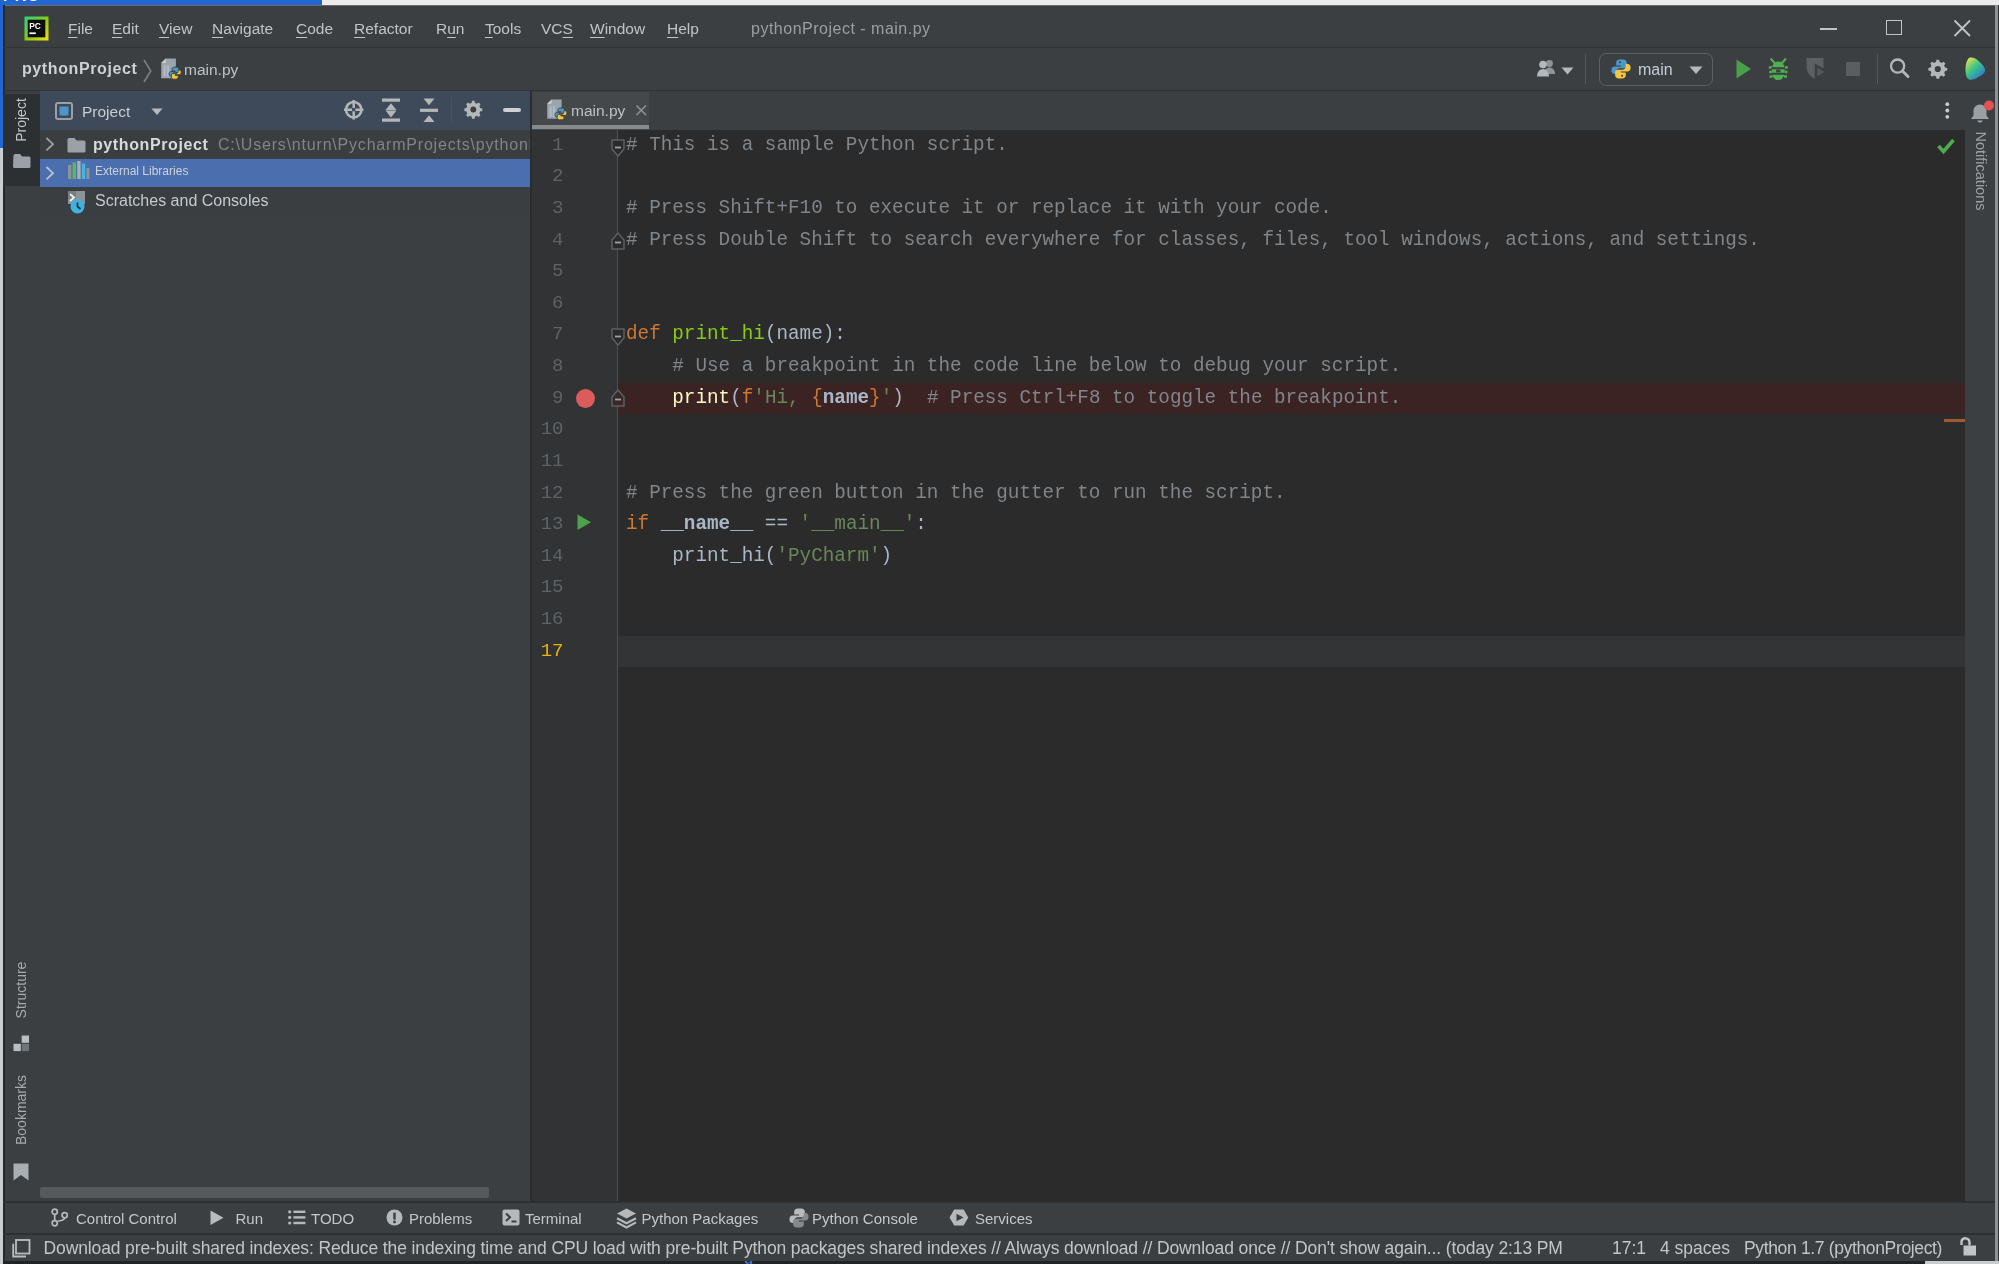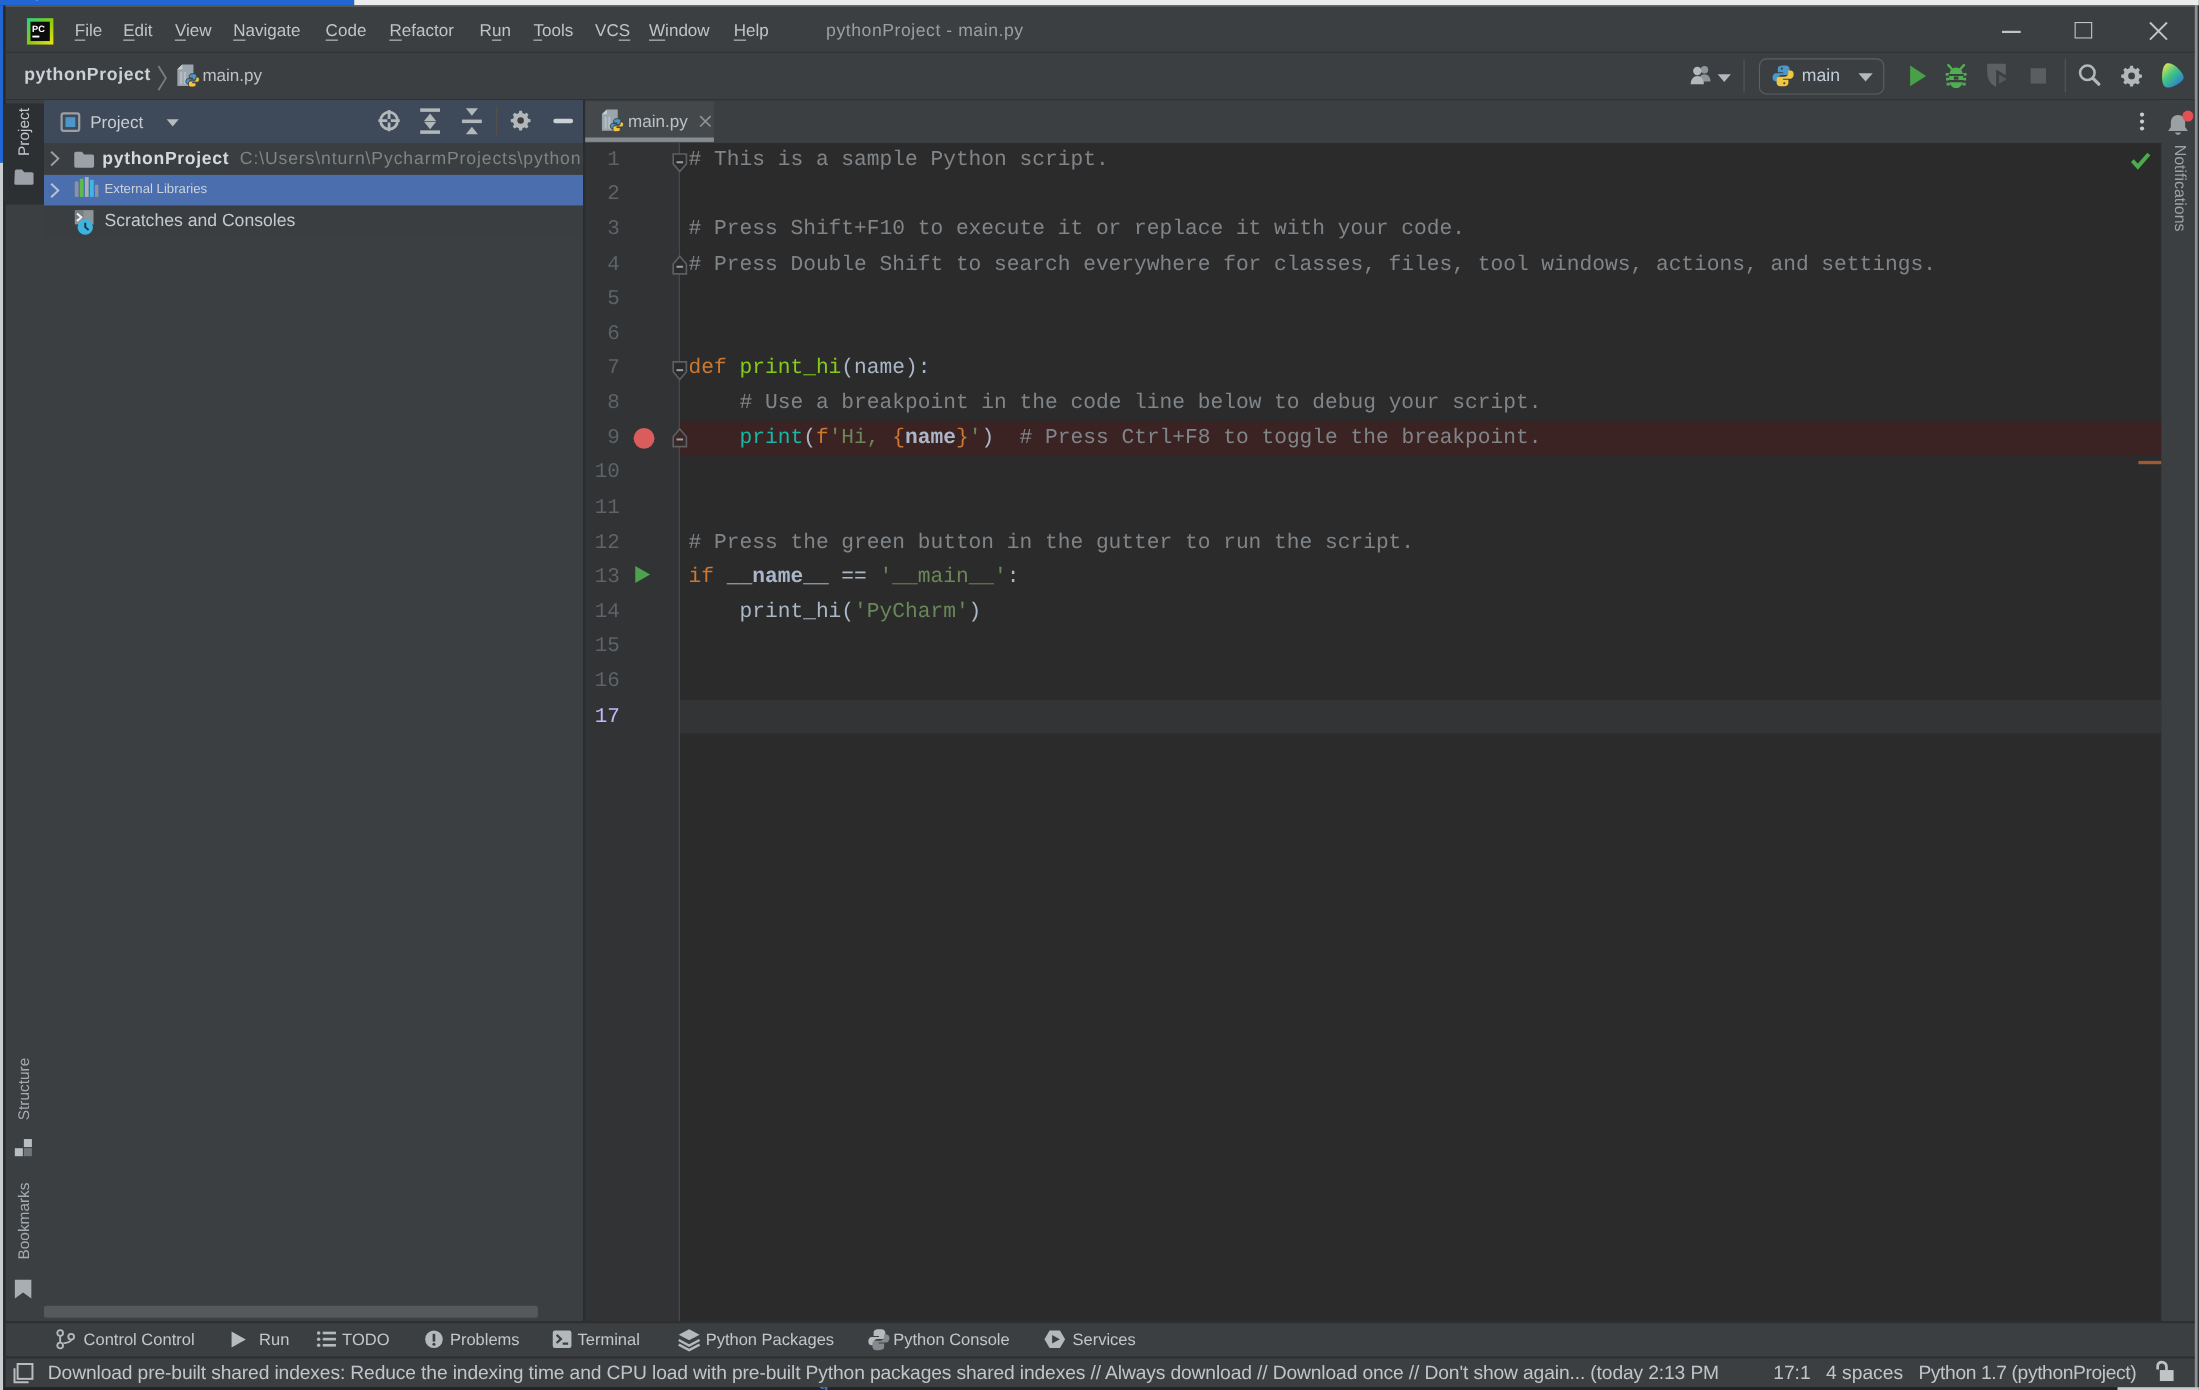--- a/index.html
+++ b/index.html
@@ -3,21 +3,21 @@
 html,body{margin:0;padding:0}
 body{width:1999px;height:1264px;position:relative;overflow:hidden;background:#2b2b2b;font-family:"Liberation Sans",sans-serif;-webkit-font-smoothing:antialiased}
 .a{position:absolute}
 span.a,div.a{white-space:nowrap}
 .m{font-family:"Liberation Mono",monospace}
 svg.a{overflow:visible}
 .c{color:#808589}
 .k{color:#cc7832}
 .fn{color:#84cc16}
 .st{color:#6a8759}
-.bi{color:#14b8a6}
+.bi{color:#fef9c3}
 .bd{font-weight:bold}
 </style></head><body>
 
 <div class="a" style="left:0;top:0;width:322px;height:5px;background:#2166d2;overflow:hidden">
     <div class="a" style="left:3px;top:-13px;color:#fff;font-weight:bold;font-size:16px;letter-spacing:1px">PRO</div>
   </div>
 <div class="a" style="left:322px;top:0;width:1677px;height:5px;background:#ececec"></div>
 <div class="a" style="left:0;top:5px;width:3px;height:143px;background:#2166d2"></div>
 <div class="a" style="left:0;top:148px;width:3px;height:1116px;background:#c9cdd1"></div>
 <div class="a" style="left:3px;top:1261px;width:1922px;height:3px;background:#212325"></div>
@@ -190,21 +190,21 @@
 7
 8
 9
 10
 11
 12
 13
 14
 15
 16
-<span style="color:#c4b5fd">17</span></div>
+<span style="color:#eab308">17</span></div>
 
 <svg class="a" style="left:576px;top:389px" width="20" height="20">
     <circle cx="9.5" cy="9.5" r="9.5" fill="#db5c5c"></circle>
   </svg>
 <svg class="a" style="left:577px;top:514px" width="15" height="17">
     <path d="M0.5,0.5 L14,8.3 L0.5,16 z" fill="#4da34d"></path>
   </svg>
 
 <svg class="a" style="left:610.6px;top:138.6px" width="14" height="18">
     <path d="M1,1 H13 V10 L7,17 L1,10 Z" fill="#2b2b2b" stroke="#5c6063" stroke-width="1.5"></path>

